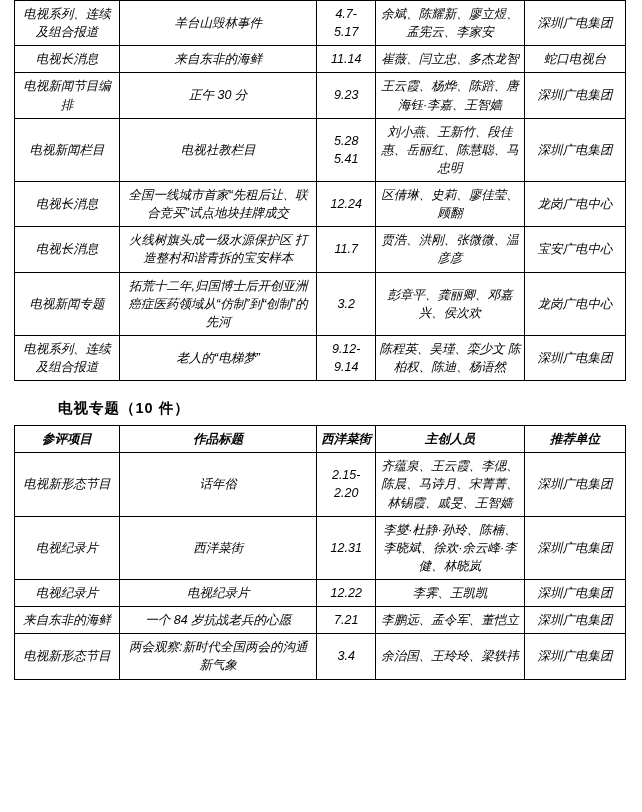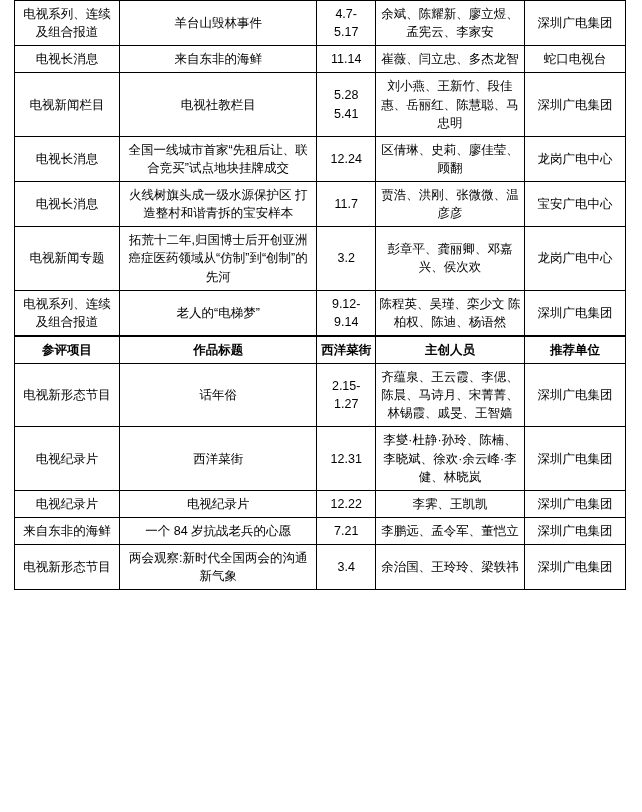--- a/index.html
+++ b/index.html
@@ -15,20 +15,21 @@
   }
   .page {
     width: 642px;
     box-sizing: border-box;
     padding: 0 14px;
   }
   table.doc-table {
     border-collapse: collapse;
     width: 612px;
     table-layout: fixed;
+    font-style: italic;
   }
   table.doc-table td, table.doc-table th {
     border: 1px solid #000;
     font-size: 12.5px;
     line-height: 1.45;
     padding: 4px 3px;
     text-align: center;
     vertical-align: middle;
     word-break: break-all;
   }
@@ -78,20 +79,27 @@
           <td>深圳广电集团</td>
         </tr>
         <tr>
           <td>电视长消息</td>
           <td class="title-cell">来自东非的海鲜</td>
           <td class="nowrap-2line">11.14</td>
           <td>崔薇、闫立忠、多杰龙智</td>
           <td>蛇口电视台</td>
         </tr>
         <tr>
+          <td>电视新闻节目编排</td>
+          <td class="title-cell">正午 30 分</td>
+          <td class="nowrap-2line">9.23</td>
+          <td>王云霞、杨烨、陈踣、唐海钰·李嘉、王智嫱</td>
+          <td>深圳广电集团</td>
+        </tr>
+        <tr>
           <td>电视新闻栏目</td>
           <td class="title-cell">电视社教栏目</td>
           <td class="nowrap-2line">5.28
 5.41</td>
           <td>刘小燕、王新竹、段佳惠、岳丽红、陈慧聪、马忠明</td>
           <td>深圳广电集团</td>
         </tr>
         <tr>
           <td>电视长消息</td>
           <td class="title-cell">全国一线城市首家“先租后让、联合竞买”试点地块挂牌成交</td>
@@ -117,20 +125,21 @@
           <td>电视系列、连续及组合报道</td>
           <td class="title-cell">老人的“电梯梦”</td>
           <td class="nowrap-2line">9.12-
 9.14</td>
           <td>陈程英、吴瑾、栾少文 陈柏权、陈迪、杨语然</td>
           <td>深圳广电集团</td>
         </tr>
       </tbody>
   </table>
 
+  <div class="section-title">电视专题（10 件）</div>
 
   <table class="doc-table">
     <colgroup>
       <col class="c-item">
         <col class="c-title">
         <col class="c-date">
         <col class="c-people">
         <col class="c-unit">
     </colgroup>
     <thead>
@@ -140,21 +149,21 @@
           <th>西洋菜街</th>
           <th>主创人员</th>
           <th>推荐单位</th>
         </tr>
       </thead>
     <tbody>
         <tr>
           <td>电视新形态节目</td>
           <td class="title-cell">话年俗</td>
           <td class="nowrap-2line">2.15-
-1.27</td>
+2.20</td>
           <td>齐蕴泉、王云霞、李偲、陈晨、马诗月、宋菁菁、林锡霞、戚旻、王智嫱</td>
           <td>深圳广电集团</td>
         </tr>
         <tr>
           <td>电视纪录片</td>
           <td class="title-cell">西洋菜街</td>
           <td class="nowrap-2line">12.31</td>
           <td>李燮·杜静·孙玲、陈楠、李晓斌、徐欢·余云峰·李健、林晓岚</td>
           <td>深圳广电集团</td>
         </tr>

